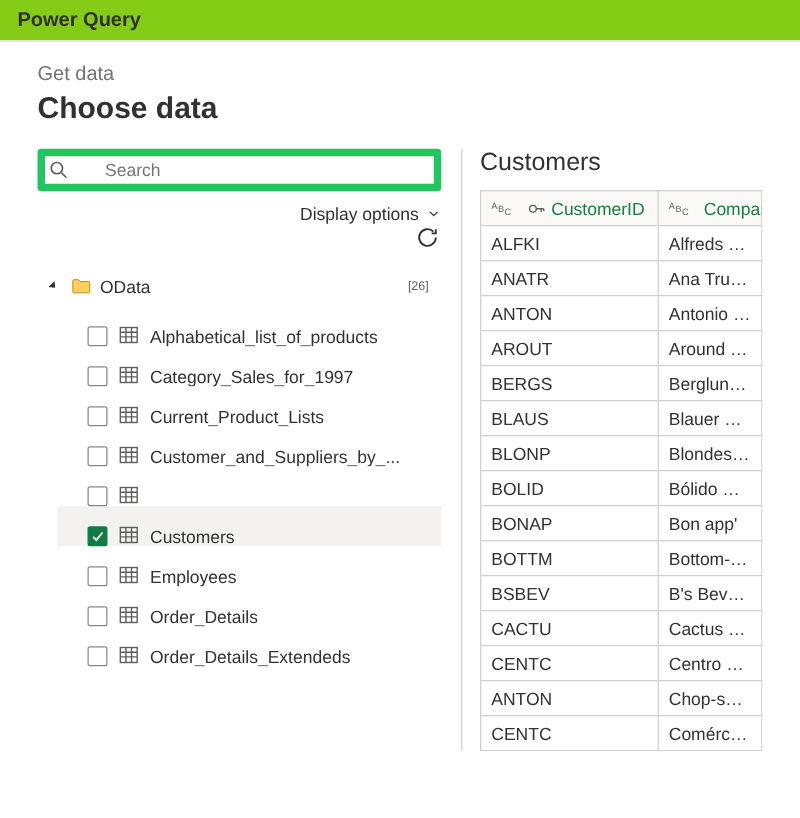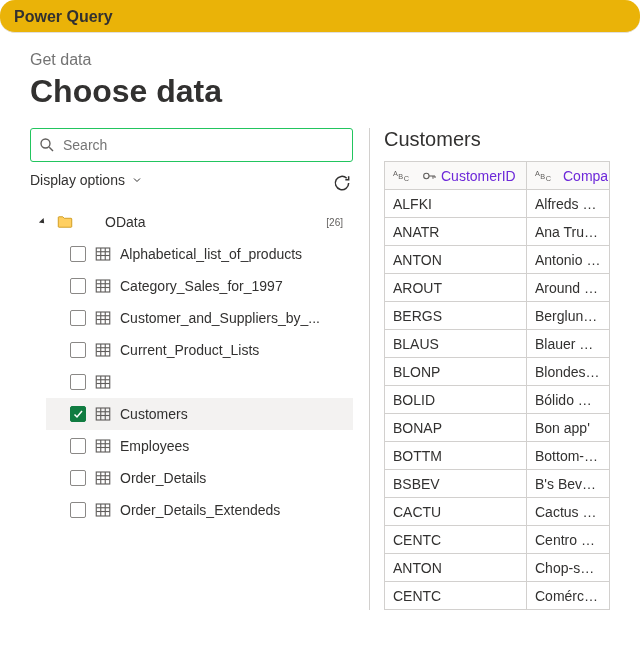--- a/index.html
+++ b/index.html
@@ -1,49 +1,49 @@
 <!DOCTYPE html>
 <html><head>
 <meta charset="utf-8">
 <style>
   * { box-sizing: border-box; }
   html, body { margin:0; padding:0; font-family: "Segoe UI", Arial, sans-serif; font-size:14px; color:#323130; background:#fff; }
-  .app-title { padding: 8px 14px 6px; border-bottom:1px solid #e1dfdd; background:#eab308;border-radius:15px; }
+  .app-title { padding: 8px 14px 6px; border-bottom:1px solid #e1dfdd; background:#84cc16; }
   .app-title h1 { font-size:16px; font-weight:600; margin:0; }
   .page { padding: 18px 30px 0 30px; }
   .subhead { font-size:16px; color:#737373; margin:0 0 4px 0; font-weight:400; }
-  .head { font-size:32px; font-weight:600; margin:0 0 18px 0; }
+  .head { font-size:24px; font-weight:600; margin:0 0 18px 0; }
   .split { display:flex; }
   .left { width:340px; padding-right:16px; border-right:1px solid #d2d0ce; }
   .right { flex:1; padding-left:14px; overflow:hidden; }
   .search { position:relative; margin-bottom:10px; }
-  .search input { width:100%; height:34px; border:1px solid #22c55e; border-radius:3px; padding:4px 8px 4px 32px; font-size:14px; color:#605e5c; outline:none; }
+  .search input { width:100%; height:34px; border:6px solid #22c55e; border-radius:3px; padding:4px 8px 4px 48px; font-size:14px; color:#605e5c; outline:none; }
   .search .icon { position:absolute; left:8px; top:8px; width:18px; height:18px; color:#605e5c; }
-  .options-row { display:flex; align-items:flex-start; justify-content:space-between; margin: 8px 0 12px 0; }
+  .options-row { display:flex; align-items:flex-end; justify-content:space-between; margin: 8px 0 12px 0; flex-direction: column; }
   .dopt { display:flex; align-items:center; gap:6px; font-size:14px; color:#323130; cursor:pointer; }
   .refresh { width:22px; height:22px; display:flex; align-items:center; justify-content:center; cursor:pointer; color:#323130; }
   .tree-root { font-size:14px; }
   .node-row { display:flex; align-items:center; height:32px; padding:0 6px; }
   .node-row .chev { width:14px; display:flex; justify-content:center; margin-right:4px; cursor:pointer; color:#323130;}
   .folder-icon { width:18px; height:18px; margin:0 6px 0 2px; color:#d9a300; }
-  .node-label { flex:1;margin-left:25px; }
+  .node-label { flex:1; }
   .node-count { color:#605e5c; font-size:10px; padding-right:4px; }
   .children { margin-left:16px; }
-  .item-row { display:flex; align-items:center; height:32px; padding-left:24px; gap:8px; cursor:default;}
+  .item-row { display:flex; align-items:flex-end; height:32px; padding-left:24px; gap:8px; cursor:default;}
   .item-row.selected { background:#f3f2f1; }
   .chk { width:16px; height:16px; border:1px solid #8a8886; border-radius:2px; display:flex; align-items:center; justify-content:center; background:#fff; cursor:pointer; flex-shrink:0;}
   .chk.checked { background:#107c41; border-color:#107c41; }
   .chk.checked svg { display:block; }
   .chk svg { display:none; width:12px; height:12px; color:#fff; }
   .table-icon { width:18px; height:18px; color:#605e5c; flex-shrink:0;}
   .item-label { white-space:nowrap; overflow:hidden; text-overflow:ellipsis; }
   .preview-title { font-size:20px; margin:0 0 10px 0; font-weight:400;}
   table.preview { border-collapse:collapse; width:100%; table-layout:fixed; }
   table.preview th, table.preview td { border:1px solid #d2d0ce; padding:4px 8px; text-align:left; font-size:14px; height:28px; white-space:nowrap; overflow:hidden; text-overflow:ellipsis;}
-  table.preview th { background:#faf9f8; font-weight:400; color:#6d28d9;}
+  table.preview th { background:#faf9f8; font-weight:400; color:#15803d;}
   .col-hdr { display:flex; align-items:center; gap:4px; }
   .type-icon { width:24px; height:16px; color:#605e5c; flex-shrink:0;}
   .key-icon { width:16px; height:16px; color:#605e5c; flex-shrink:0;}
   col.col0 { width:142px; }
 </style>
 </head>
 <body>
 
 <svg width="0" height="0" style="position:absolute">
   <symbol id="svg-search" viewBox="0 0 24 24">
@@ -141,28 +141,28 @@
               <svg class="table-icon">
                 <use href="#svg-table"></use>
               </svg>
               <span class="item-label">Category_Sales_for_1997</span>
             </div>
             <div class="item-row">
               <span class="chk"></span>
               <svg class="table-icon">
                 <use href="#svg-table"></use>
               </svg>
+              <span class="item-label">Current_Product_Lists</span>
+            </div>
+            <div class="item-row">
+              <span class="chk"></span>
+              <svg class="table-icon">
+                <use href="#svg-table"></use>
+              </svg>
               <span class="item-label">Customer_and_Suppliers_by_...</span>
-            </div>
-            <div class="item-row">
-              <span class="chk"></span>
-              <svg class="table-icon">
-                <use href="#svg-table"></use>
-              </svg>
-              <span class="item-label">Current_Product_Lists</span>
             </div>
             <div class="item-row">
               <span class="chk"></span>
               <svg class="table-icon">
                 <use href="#svg-table"></use>
               </svg>
             </div>
             <div class="item-row selected">
               <span class="chk checked">
                 <svg>

